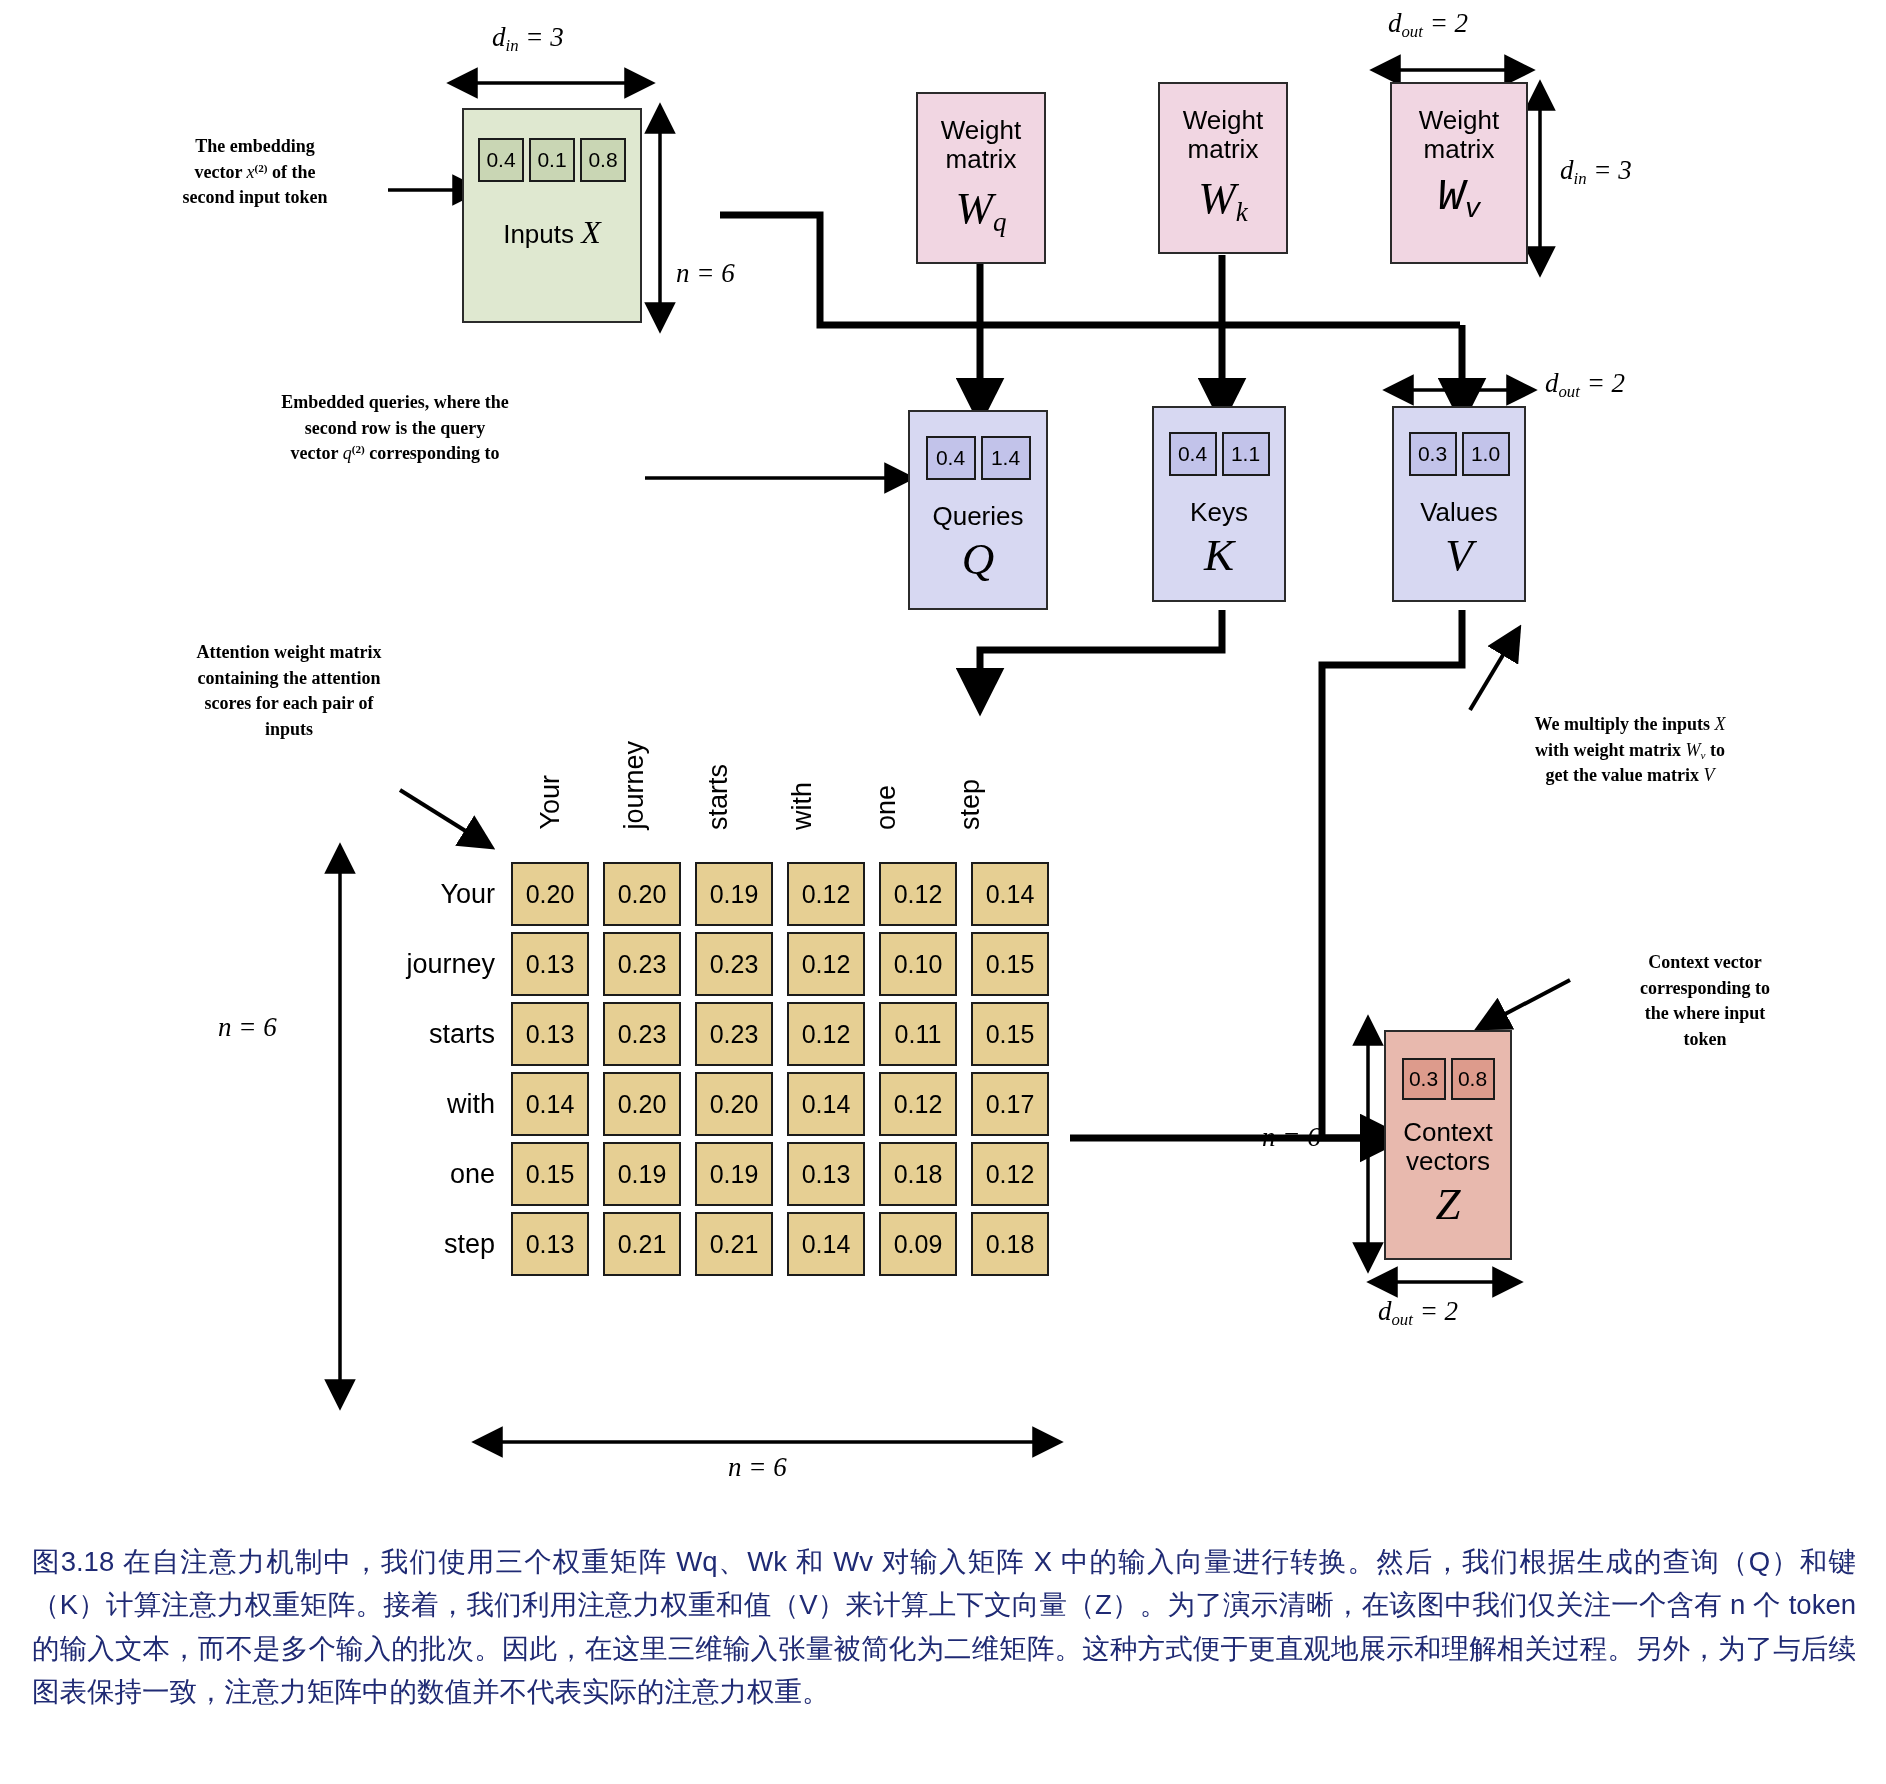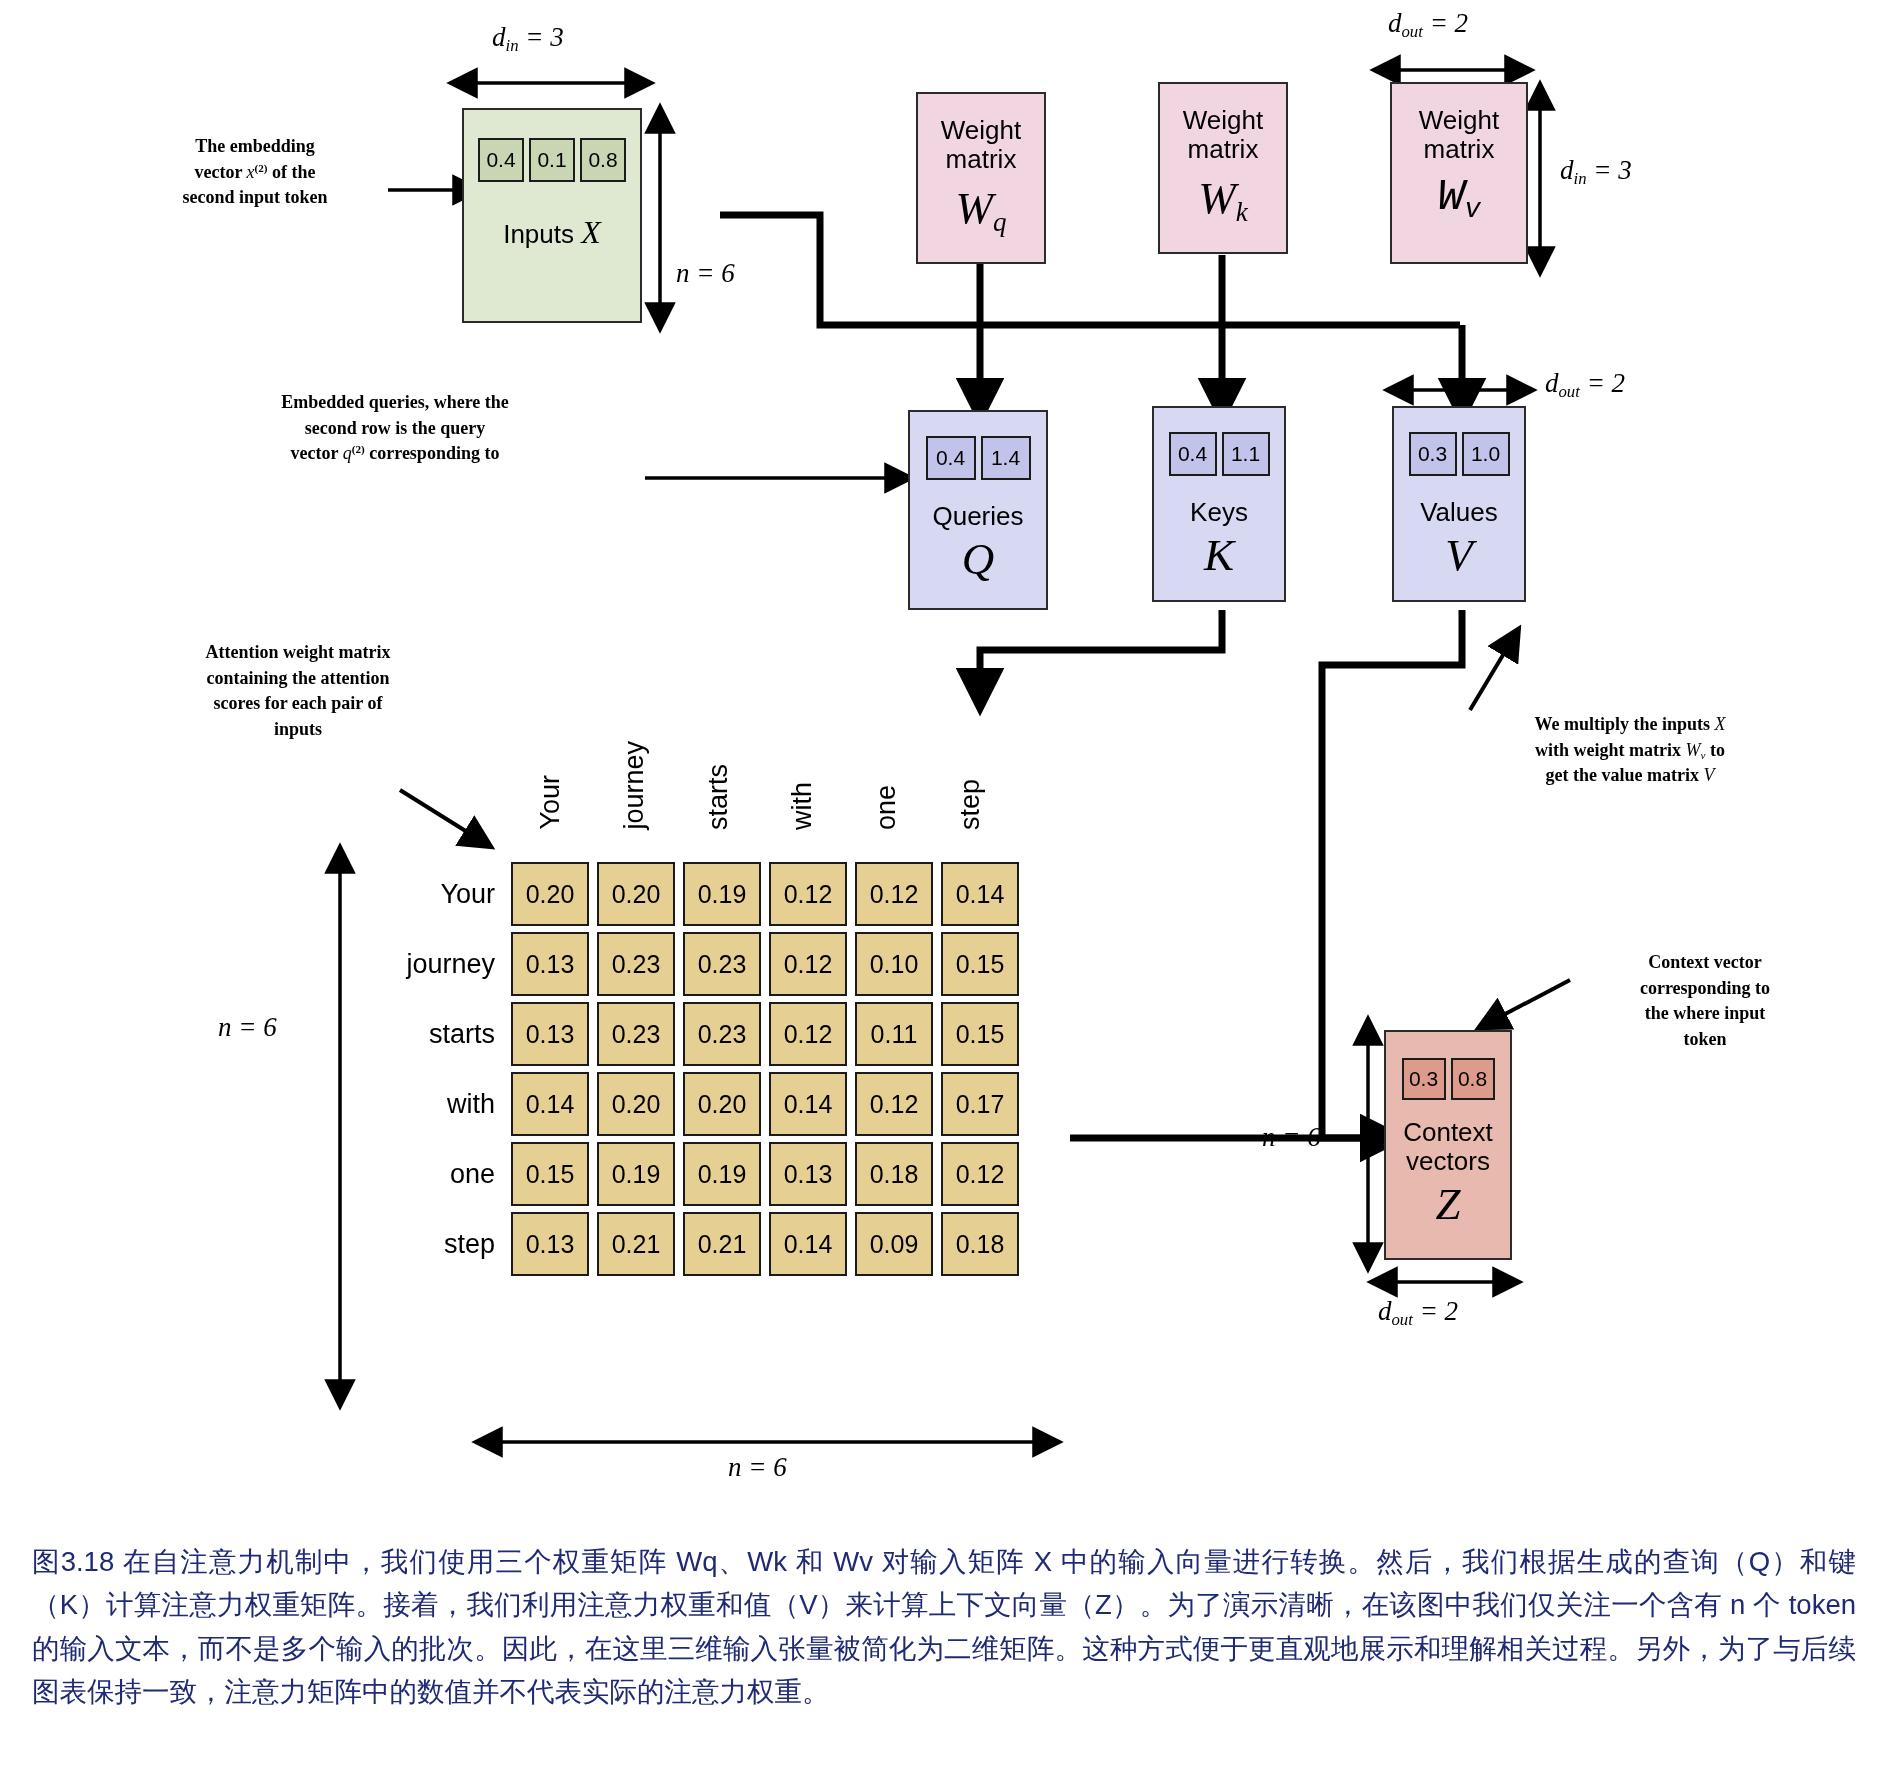--- a/index.html
+++ b/index.html
@@ -87,21 +87,21 @@
     width: 78px;
     height: 64px;
     border: 2.5px solid #1b1b1b;
     background: #e6cf93;
     display: flex;
     align-items: center;
     justify-content: center;
     font-size: 25px;
     font-family: "Liberation Sans", sans-serif;
   }
-  .attn-row { display: flex; gap: 8px; }
+  .attn-row { display: flex; gap: 14px; }
   .attn-grid { display: flex; flex-direction: column; gap: 6px; }
   .rowlabel {
     font-family: "Liberation Sans", sans-serif;
     font-size: 27px;
     text-align: right;
     height: 64px;
     line-height: 64px;
   }
   .collabel {
     font-family: "Liberation Sans", sans-serif;
@@ -269,21 +269,21 @@
     <div class="matlabel" style="margin-top:22px;">Values</div>
     <div class="matsym" style="margin-top:2px;">V</div>
   </div>
 
   <div class="abs anno" style="left:1440px; top:712px; width:380px; text-align:center;">
     <div>We multiply the inputs <span class="it">X</span></div>
     <div>with weight matrix <span class="it">W<span class="sub">v</span></span> to</div>
     <div>get the value matrix <span class="it">V</span></div>
   </div>
 
-  <div class="abs anno" style="left:118px; top:640px; width:360px; text-align:center;">
+  <div class="abs anno" style="left:109px; top:640px; width:360px; text-align:center;">
     <div>Attention weight matrix</div>
     <div>containing the attention</div>
     <div>scores for each pair of</div>
     <div>inputs</div>
   </div>
 
   <div class="abs" style="left:511px; top:720px; display:flex; gap:6px;">
     <div style="width:78px; height:110px; display:flex; justify-content:center; align-items:flex-end;">
         <span class="collabel">Your</span>
       </div>

